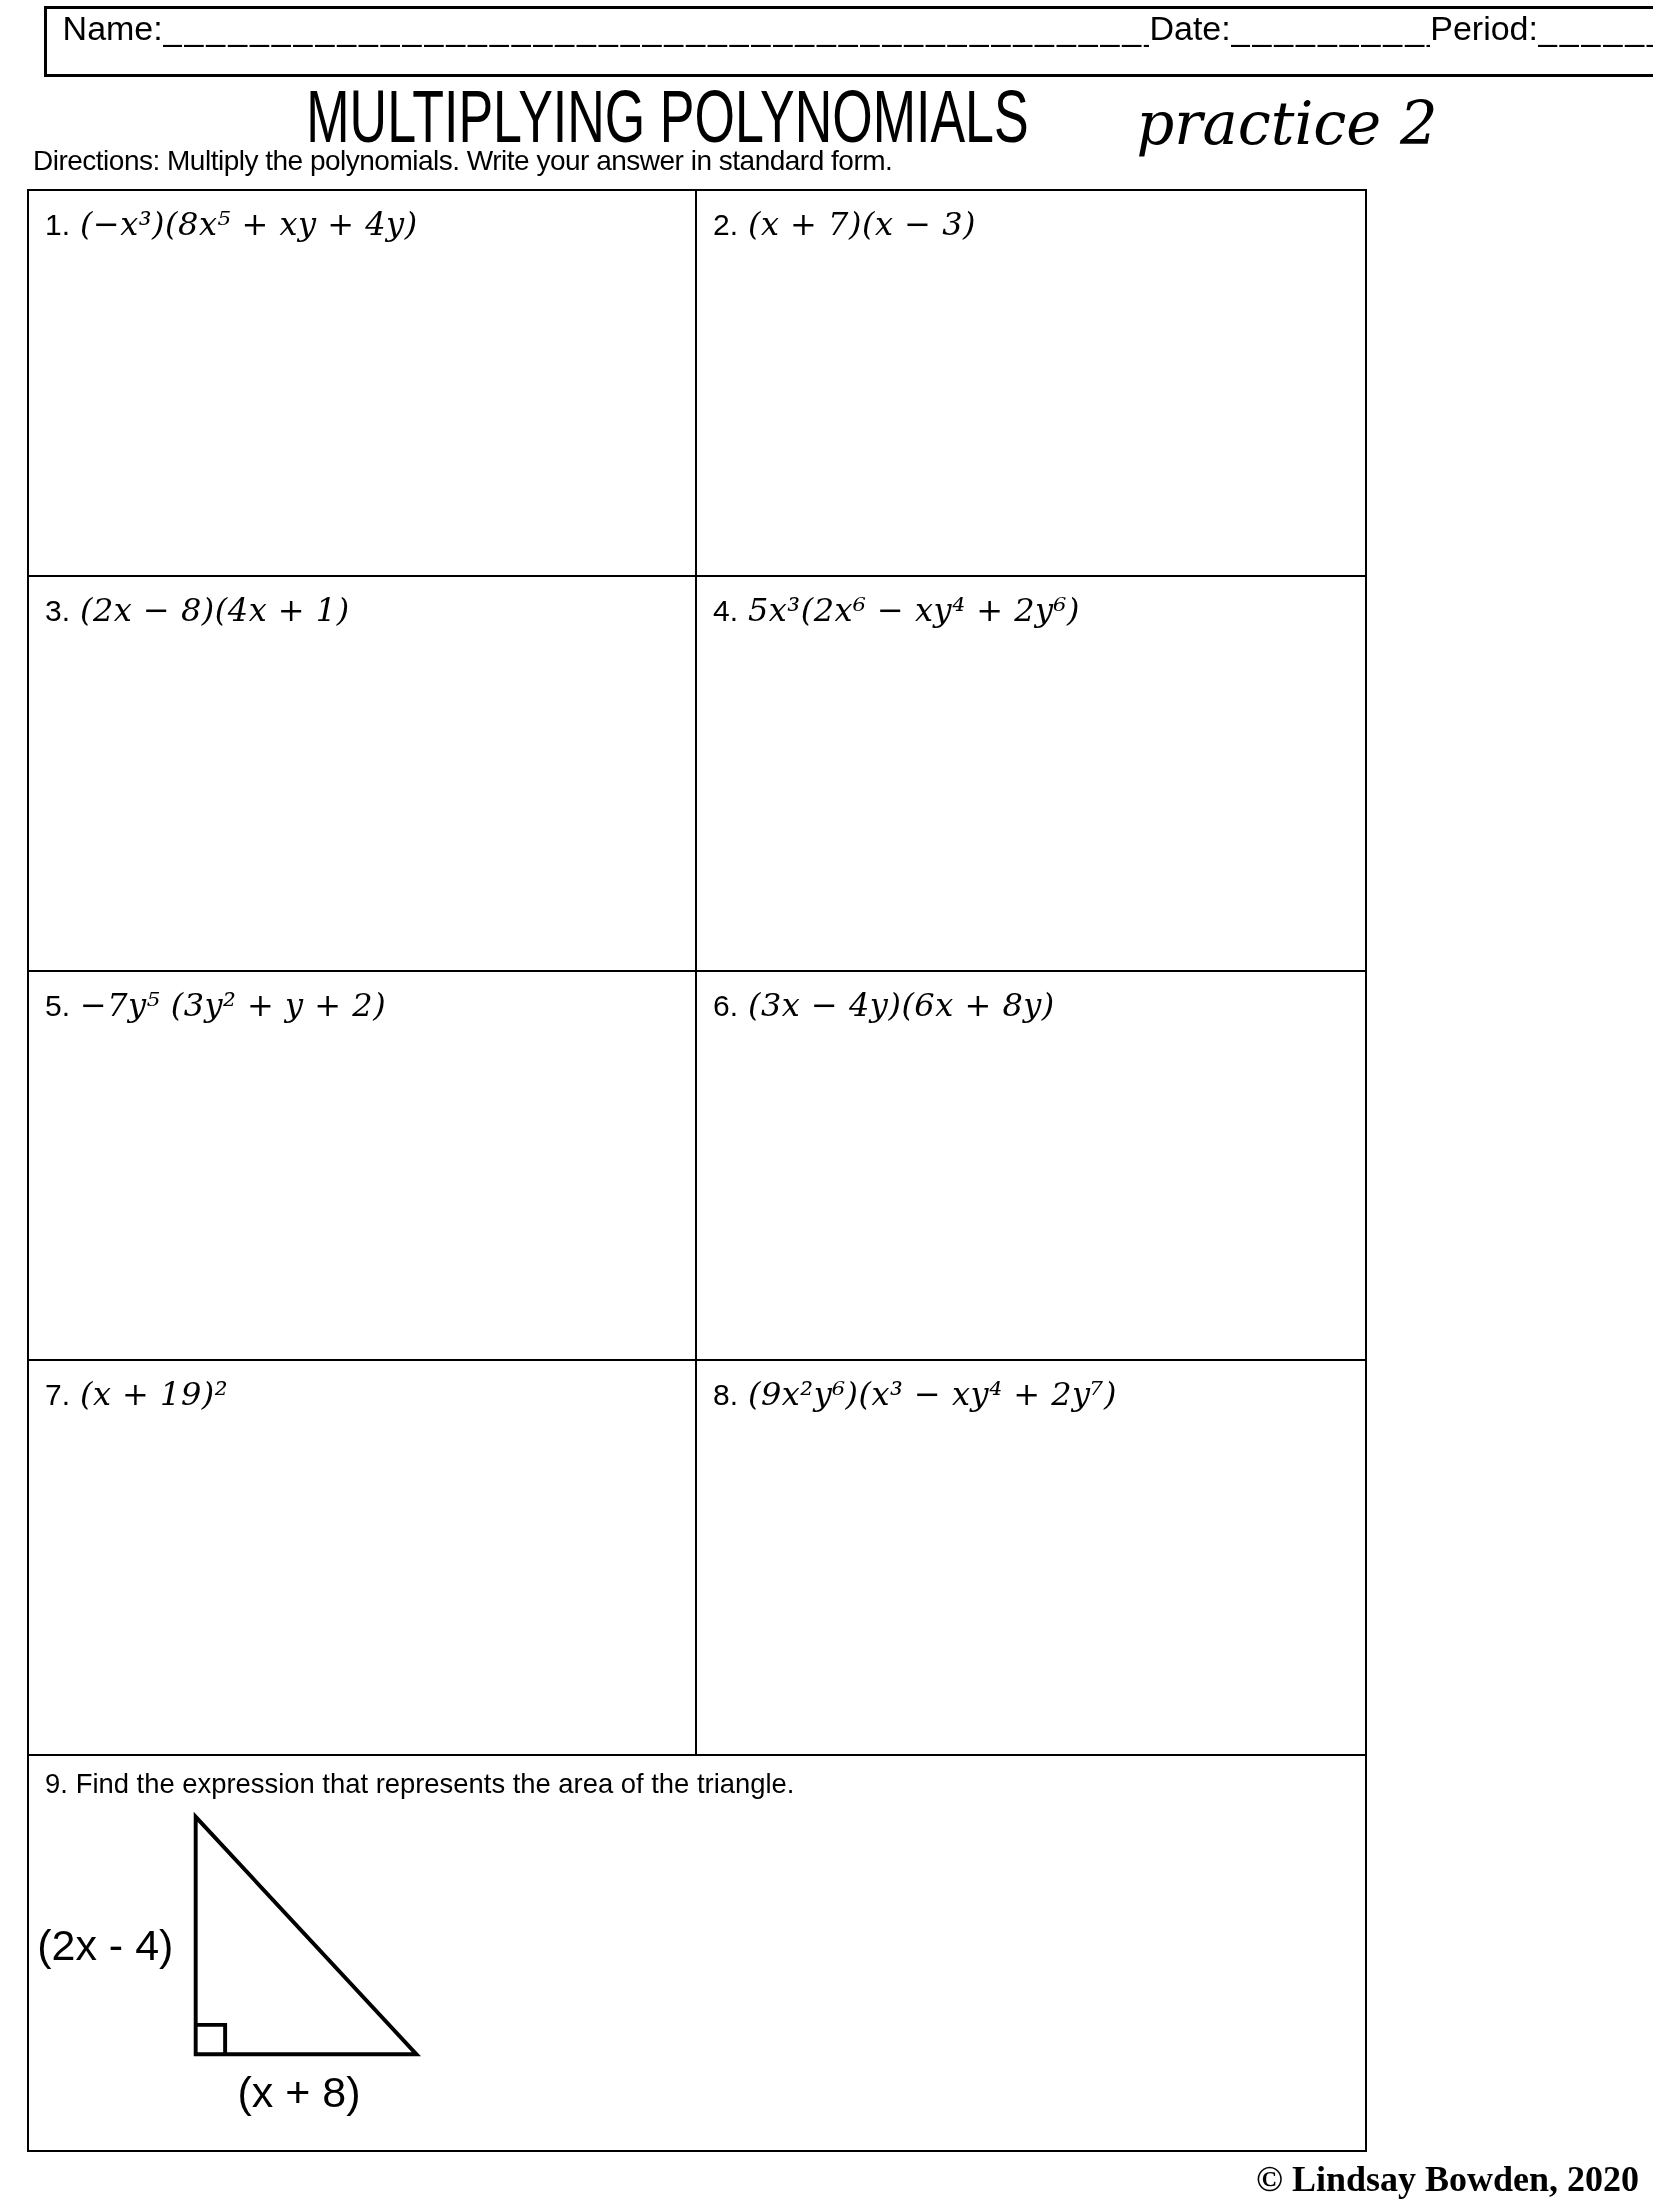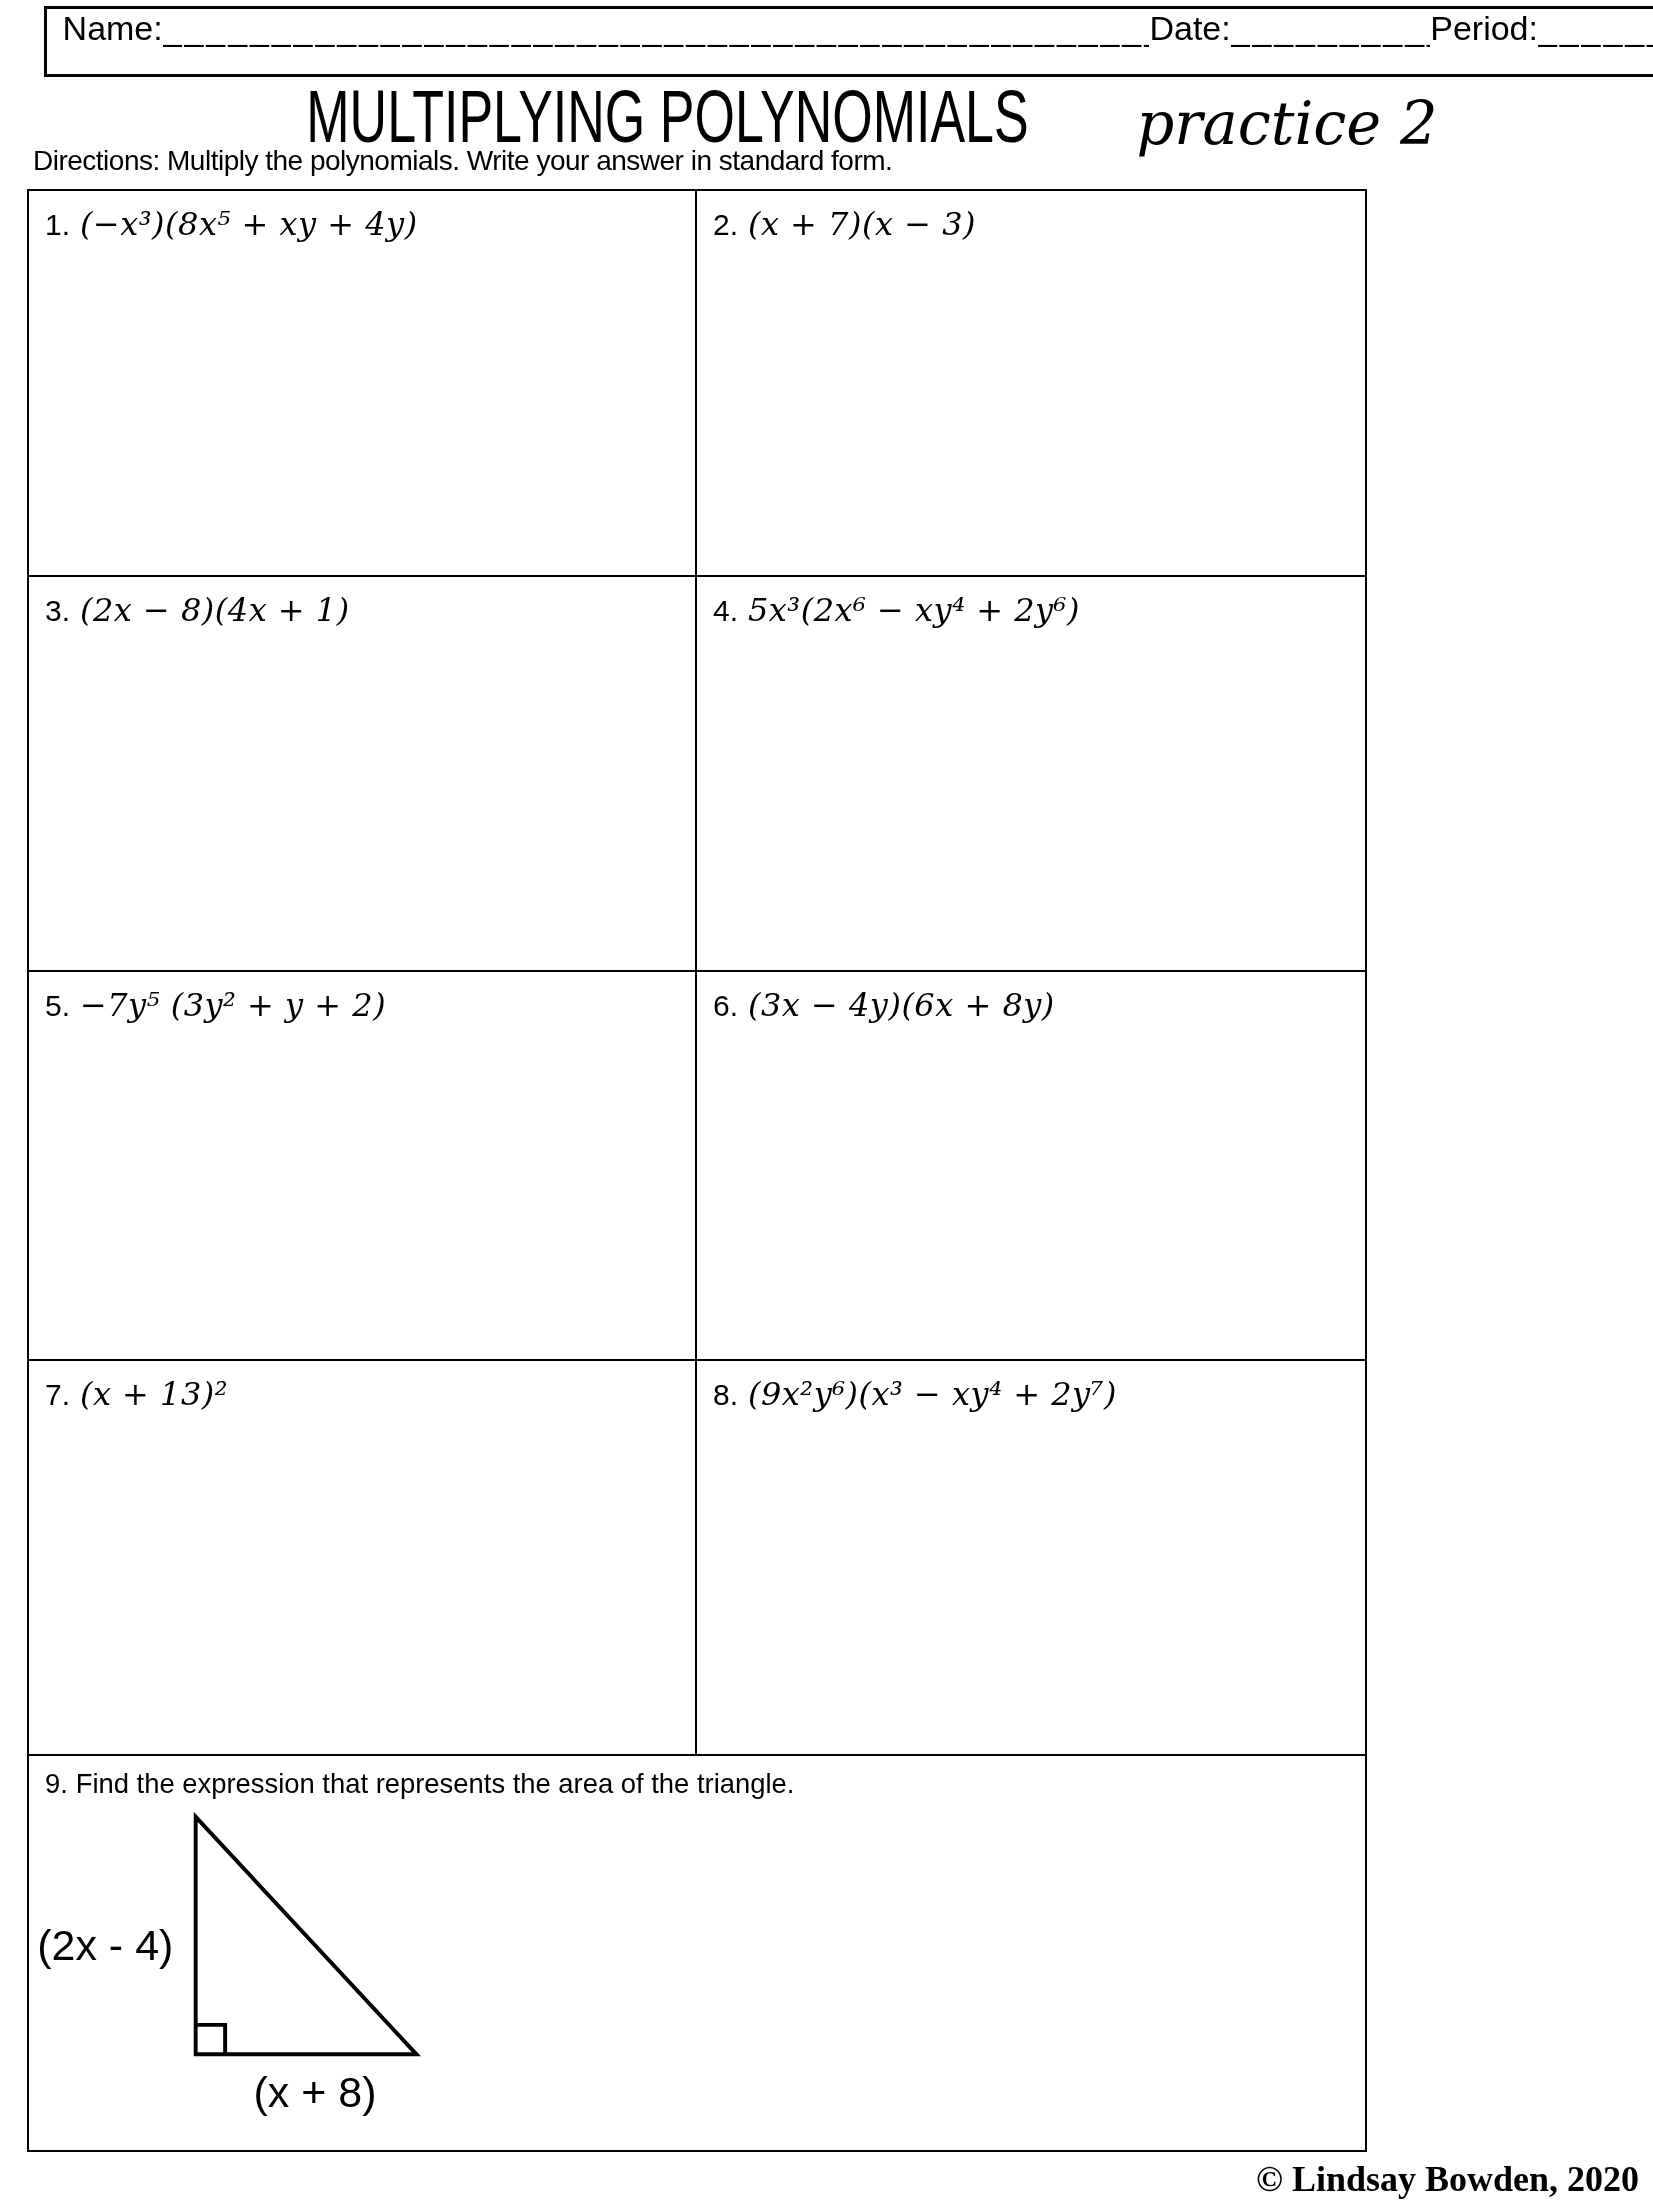--- a/index.html
+++ b/index.html
@@ -84,21 +84,21 @@
     padding:11.8px 15.7px;
   }
   .p9-text { font-size:27.4px; }
   .p9-num  { margin-right:7.8px; }
   .tri-svg { position:absolute; left:98px; top:51px; }
   .tri-label {
     position:absolute;
     font-size:43px; white-space:nowrap;
   }
   .label-height { left:7.8px;  top:165px; }
-  .label-base   { left:208px; top:312px;margin-left:16px; }
+  .label-base   { left:208px; top:312px; }
 
   
   .copyright {
     position:absolute; right:15px; top:2158px;
     font-family:"Liberation Serif", serif;
     font-size:36px;
     font-weight:bold;
   }
 </style>
 </head>
@@ -139,21 +139,21 @@
     </div>
 
     <div class="cell">
       <span class="pnum">5.</span><span class="pexpr">−7y⁵ (3y² + y + 2)</span>
     </div>
     <div class="cell col2">
       <span class="pnum">6.</span><span class="pexpr">(3x − 4y)(6x + 8y)</span>
     </div>
 
     <div class="cell">
-      <span class="pnum">7.</span><span class="pexpr">(x + 13)²</span>
+      <span class="pnum">7.</span><span class="pexpr">(x + 19)²</span>
     </div>
     <div class="cell col2">
       <span class="pnum">8.</span><span class="pexpr">(9x²y⁶)(x³ − xy⁴ + 2y⁷)</span>
     </div>
 
     <div class="cell row9">
       <div class="p9-text">
         <span class="p9-num">9.</span><span>Find the expression that represents the area of the triangle.</span>
       </div>
 

